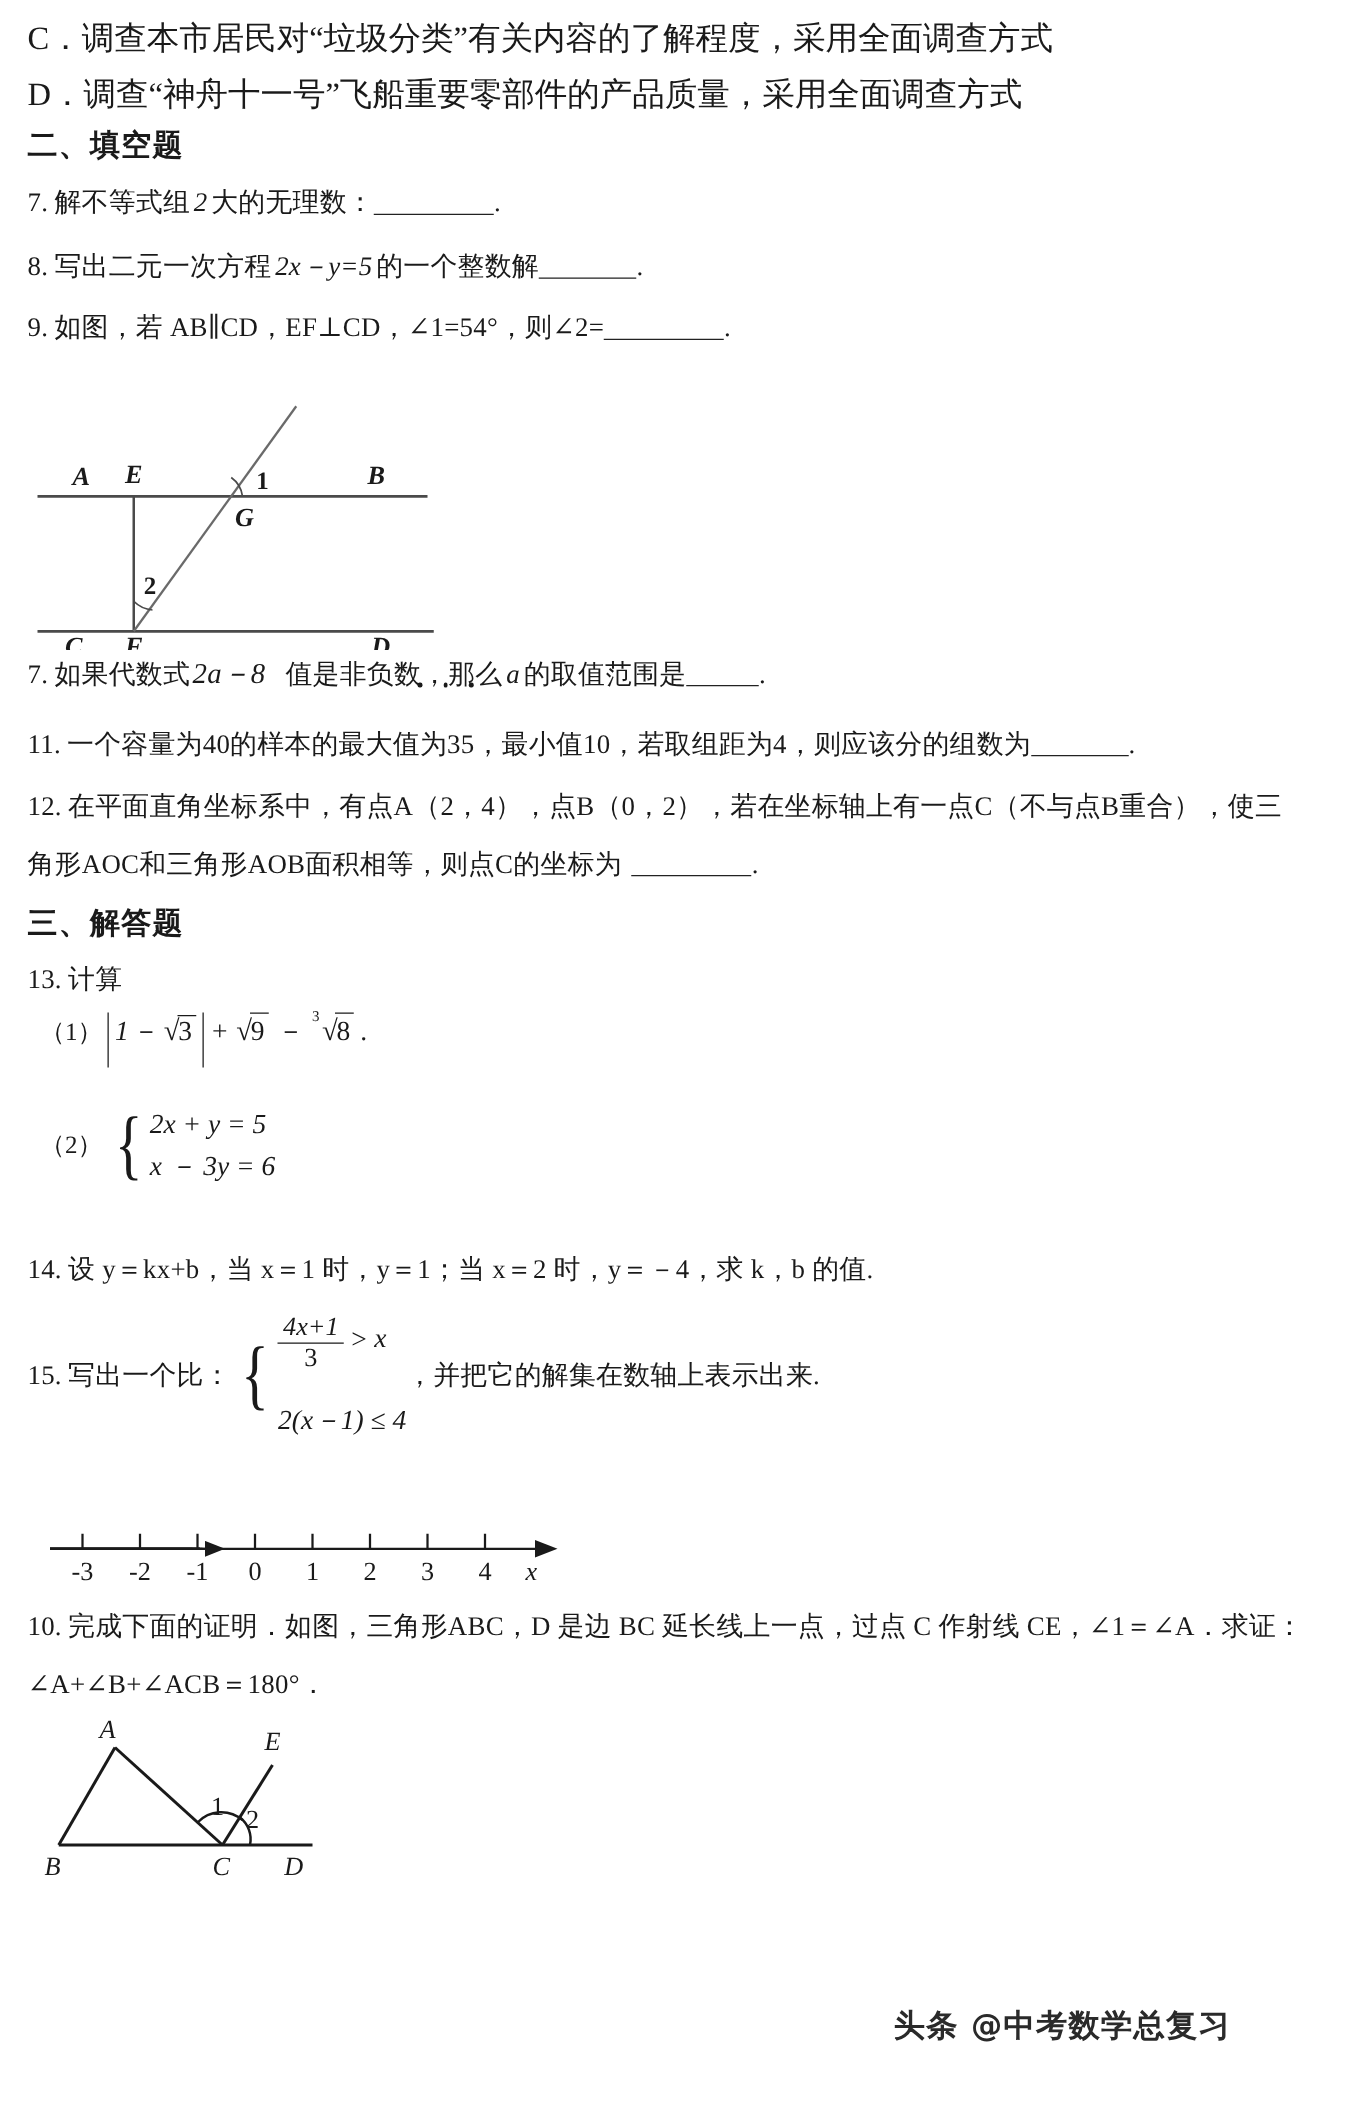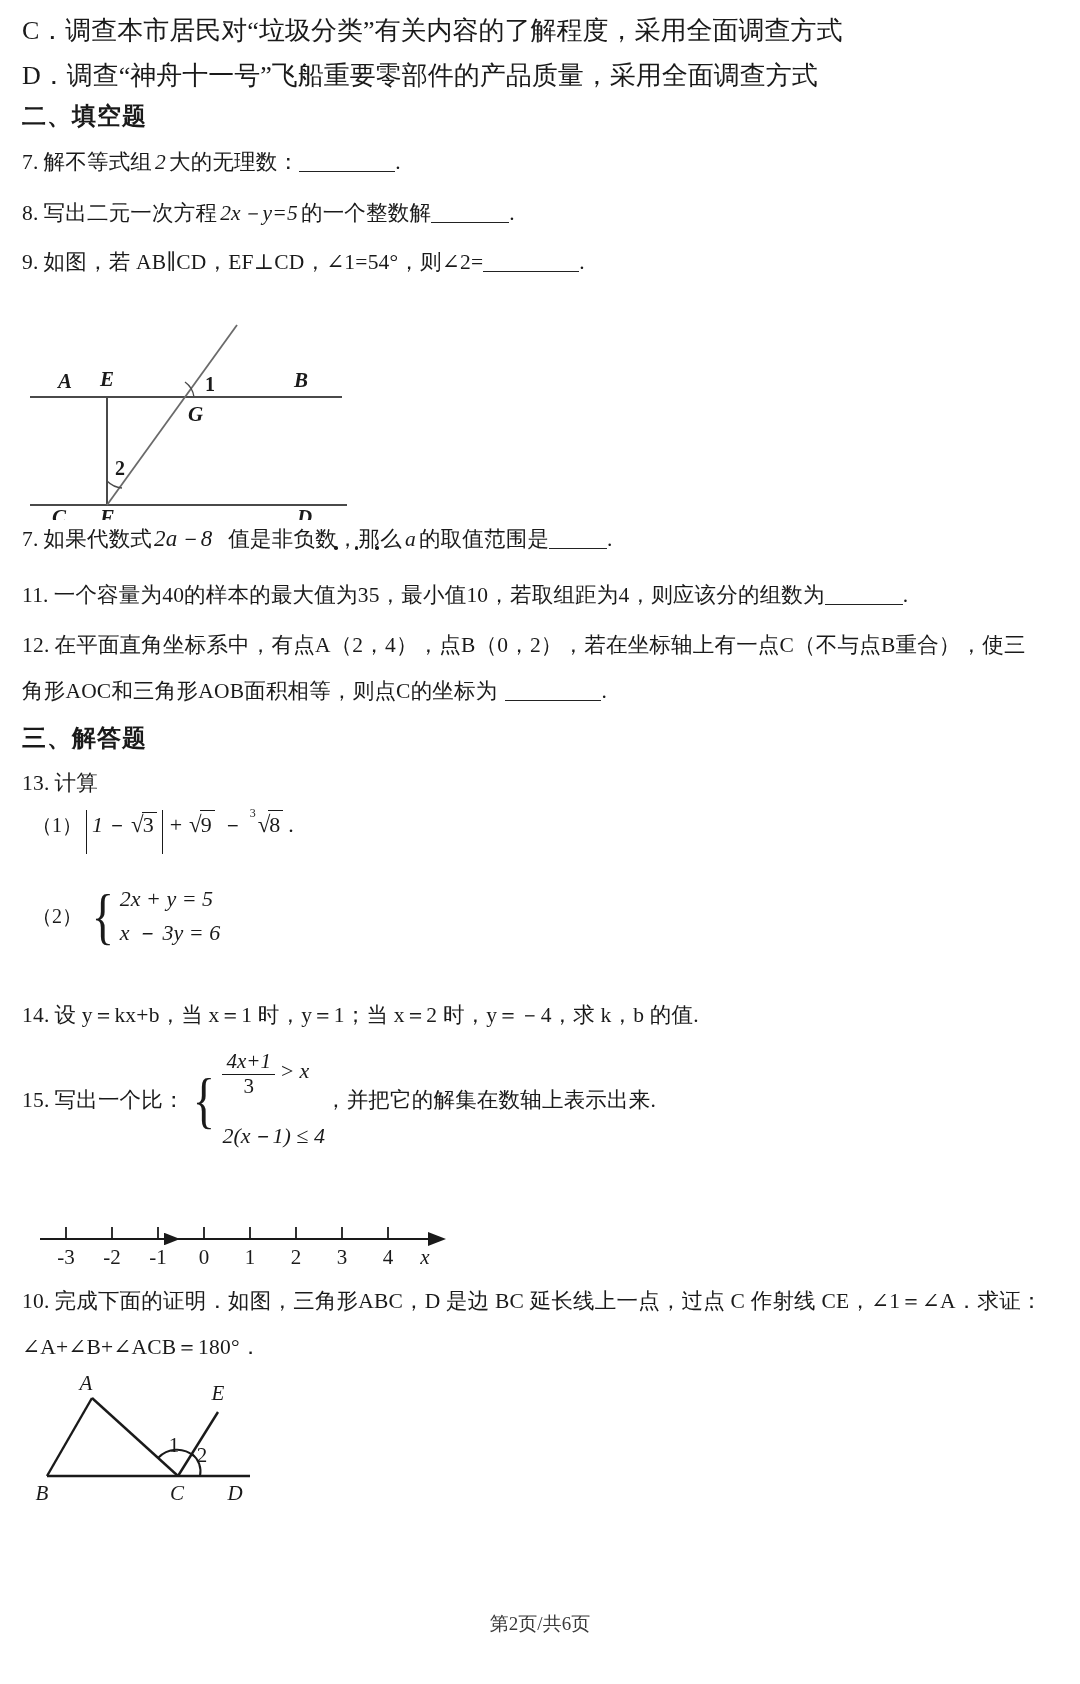--- a/index.html
+++ b/index.html
@@ -315,15 +315,15 @@
         <text x="152" y="82" font-family="Liberation Serif, serif" font-size="21" fill="#1a1a1a" text-anchor="middle">1</text>
         <text x="180" y="92" font-family="Liberation Serif, serif" font-size="21" fill="#1a1a1a" text-anchor="middle">2</text>
         <text x="20" y="130" font-family="Liberation Serif, serif" font-size="21" font-style="italic" fill="#1a1a1a" text-anchor="middle">B</text>
         <text x="155" y="130" font-family="Liberation Serif, serif" font-size="21" font-style="italic" fill="#1a1a1a" text-anchor="middle">C</text>
         <text x="213" y="130" font-family="Liberation Serif, serif" font-size="21" font-style="italic" fill="#1a1a1a" text-anchor="middle">D</text>
       </svg>
     </div>
 
   </div>
 
-  <div class="footer-page" style="top:1611px;">第2页/共6页</div>
-
+
+  <div class="watermark" style="left:715px; top:1604px;">头条 @中考数学总复习</div>
 </div>
 
 </body></html>

